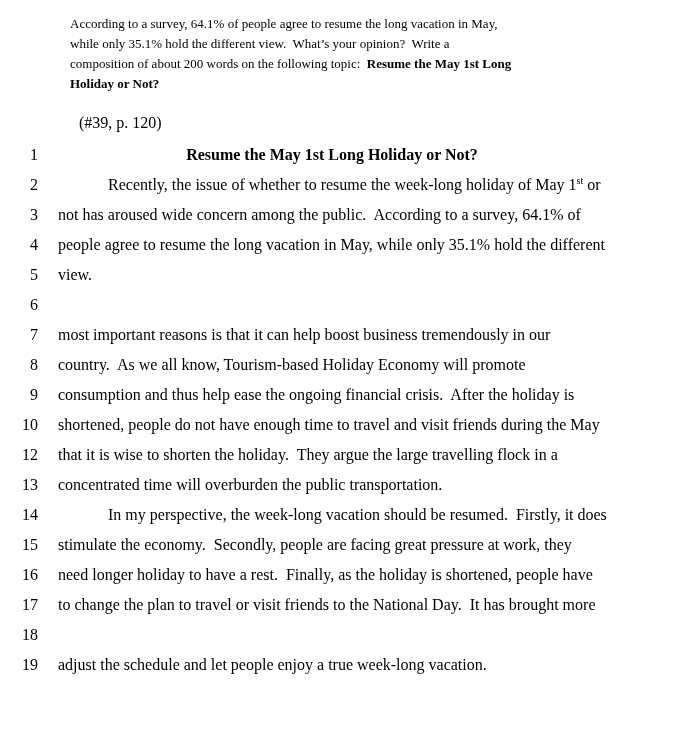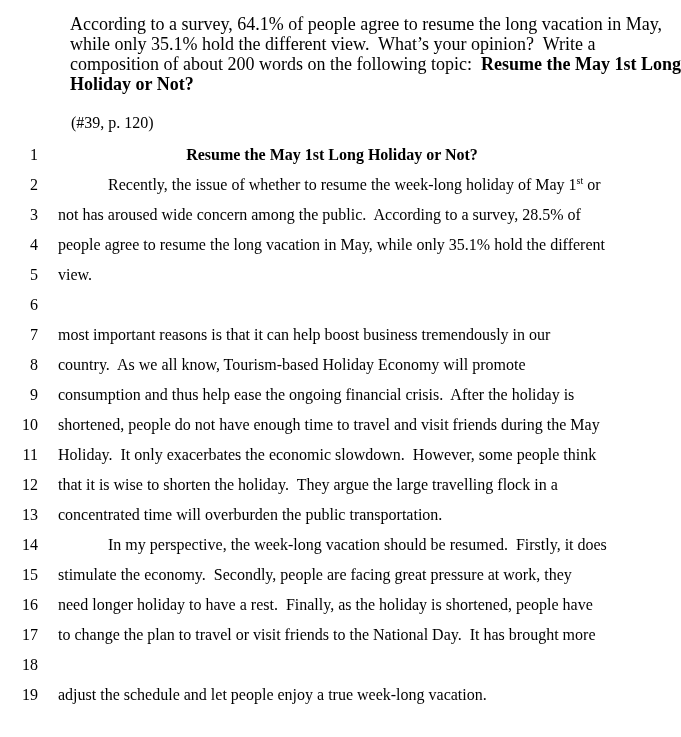--- a/index.html
+++ b/index.html
@@ -12,28 +12,28 @@
   .page {
     position: relative;
     width: 681px; height: 737px;
     background: #ffffff;
     overflow: hidden;
   }
   .prompt {
     position: absolute;
     left: 70px; top: 14px;
     width: 600px;
-    font-size: 18px;
+    font-size: 13px;
     line-height: 20px;
   }
   .prompt-line { white-space: pre; min-height: 20px; }
   .prompt-line .bold-run { font-weight: bold; }
   .source {
     position: absolute;
-    left: 71px; top: 114px;
+    left: 79px; top: 114px;
     font-size: 16px;
     white-space: pre;
   }
   .essay {
     position: absolute;
     left: 0; top: 140px;
     width: 681px;
   }
   .row {
     display: flex;
@@ -78,21 +78,21 @@
       <div class="row">
         <span class="num">1</span>
         <span class="text title">Resume the May 1st Long Holiday or Not?</span>
       </div>
       <div class="row">
         <span class="num">2</span>
         <span class="text indent">Recently, the issue of whether to resume the week-long holiday of May 1<sup>st</sup> or</span>
       </div>
       <div class="row">
         <span class="num">3</span>
-        <span class="text">not has aroused wide concern among the public.  According to a survey, 28.5% of</span>
+        <span class="text">not has aroused wide concern among the public.  According to a survey, 64.1% of</span>
       </div>
       <div class="row">
         <span class="num">4</span>
         <span class="text">people agree to resume the long vacation in May, while only 35.1% hold the different</span>
       </div>
       <div class="row">
         <span class="num">5</span>
         <span class="text">view.</span>
       </div>
       <div class="row">
@@ -106,24 +106,20 @@
         <span class="num">8</span>
         <span class="text">country.  As we all know, Tourism-based Holiday Economy will promote</span>
       </div>
       <div class="row">
         <span class="num">9</span>
         <span class="text">consumption and thus help ease the ongoing financial crisis.  After the holiday is</span>
       </div>
       <div class="row">
         <span class="num">10</span>
         <span class="text">shortened, people do not have enough time to travel and visit friends during the May</span>
-      </div>
-      <div class="row">
-        <span class="num">11</span>
-        <span class="text">Holiday.  It only exacerbates the economic slowdown.  However, some people think</span>
       </div>
       <div class="row">
         <span class="num">12</span>
         <span class="text">that it is wise to shorten the holiday.  They argue the large travelling flock in a</span>
       </div>
       <div class="row">
         <span class="num">13</span>
         <span class="text">concentrated time will overburden the public transportation.</span>
       </div>
       <div class="row">

